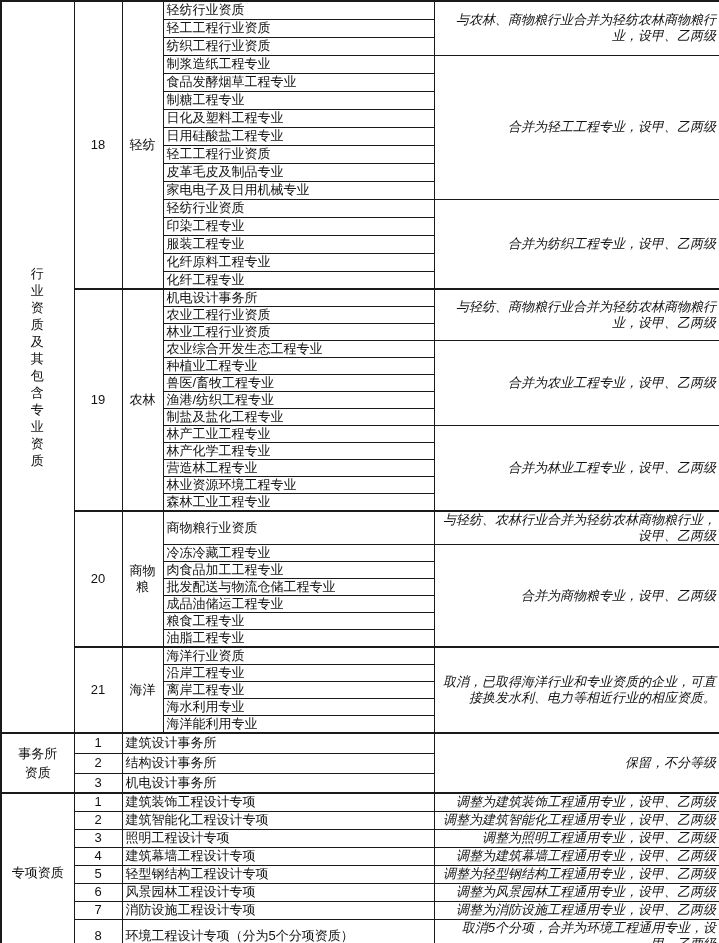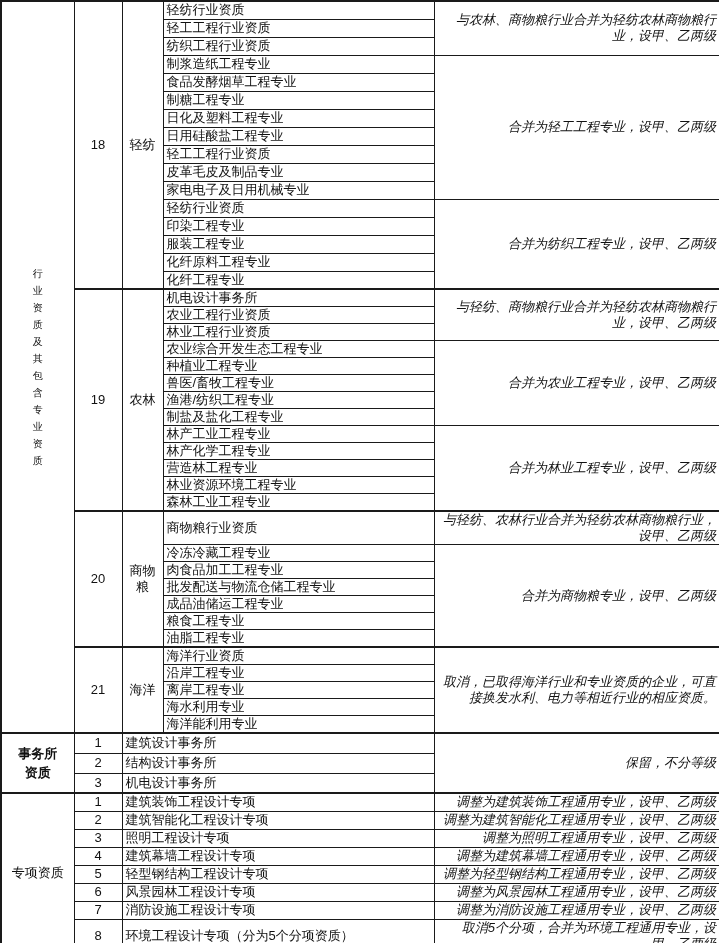--- a/index.html
+++ b/index.html
@@ -6,23 +6,23 @@
   body{width:719px;font-family:"Liberation Sans",sans-serif;color:#111;}
   table.tbl{border-collapse:collapse;table-layout:fixed;width:719px;background:#fff;
             border:2px solid #1a1a1a;}
   table.tbl td{border:1px solid #1a1a1a;font-size:13px;line-height:16px;color:#111;
                padding:0 3px;overflow:hidden;vertical-align:middle;}
   td.center{text-align:center;padding:0;}
   td.spec,td.name{text-align:left;margin-top:24px;}
   td.note{text-align:right;padding:1px 4px;line-height:16px;font-style:italic;}
   tr.bt td{border-top:2px solid #1a1a1a;}
   .v-text{width:14px;margin:12px auto;word-break:break-all;line-height:17px;
-          font-size:10px;text-align:center;}
+          font-size:13px;text-align:left;}
   .two-line{width:44px;margin:0 auto;word-break:break-all;line-height:19px;
-            text-align:center;font-weight:bold;}
+            text-align:center;}
   td.ind{text-align:center;padding:0 5px;word-break:break-all;line-height:16px;margin-top:44px;}
 </style>
 </head>
 <body>
 
 <table class="tbl">
   <colgroup>
     <col style="width:73px">
     <col style="width:48px">
     <col style="width:41px">

